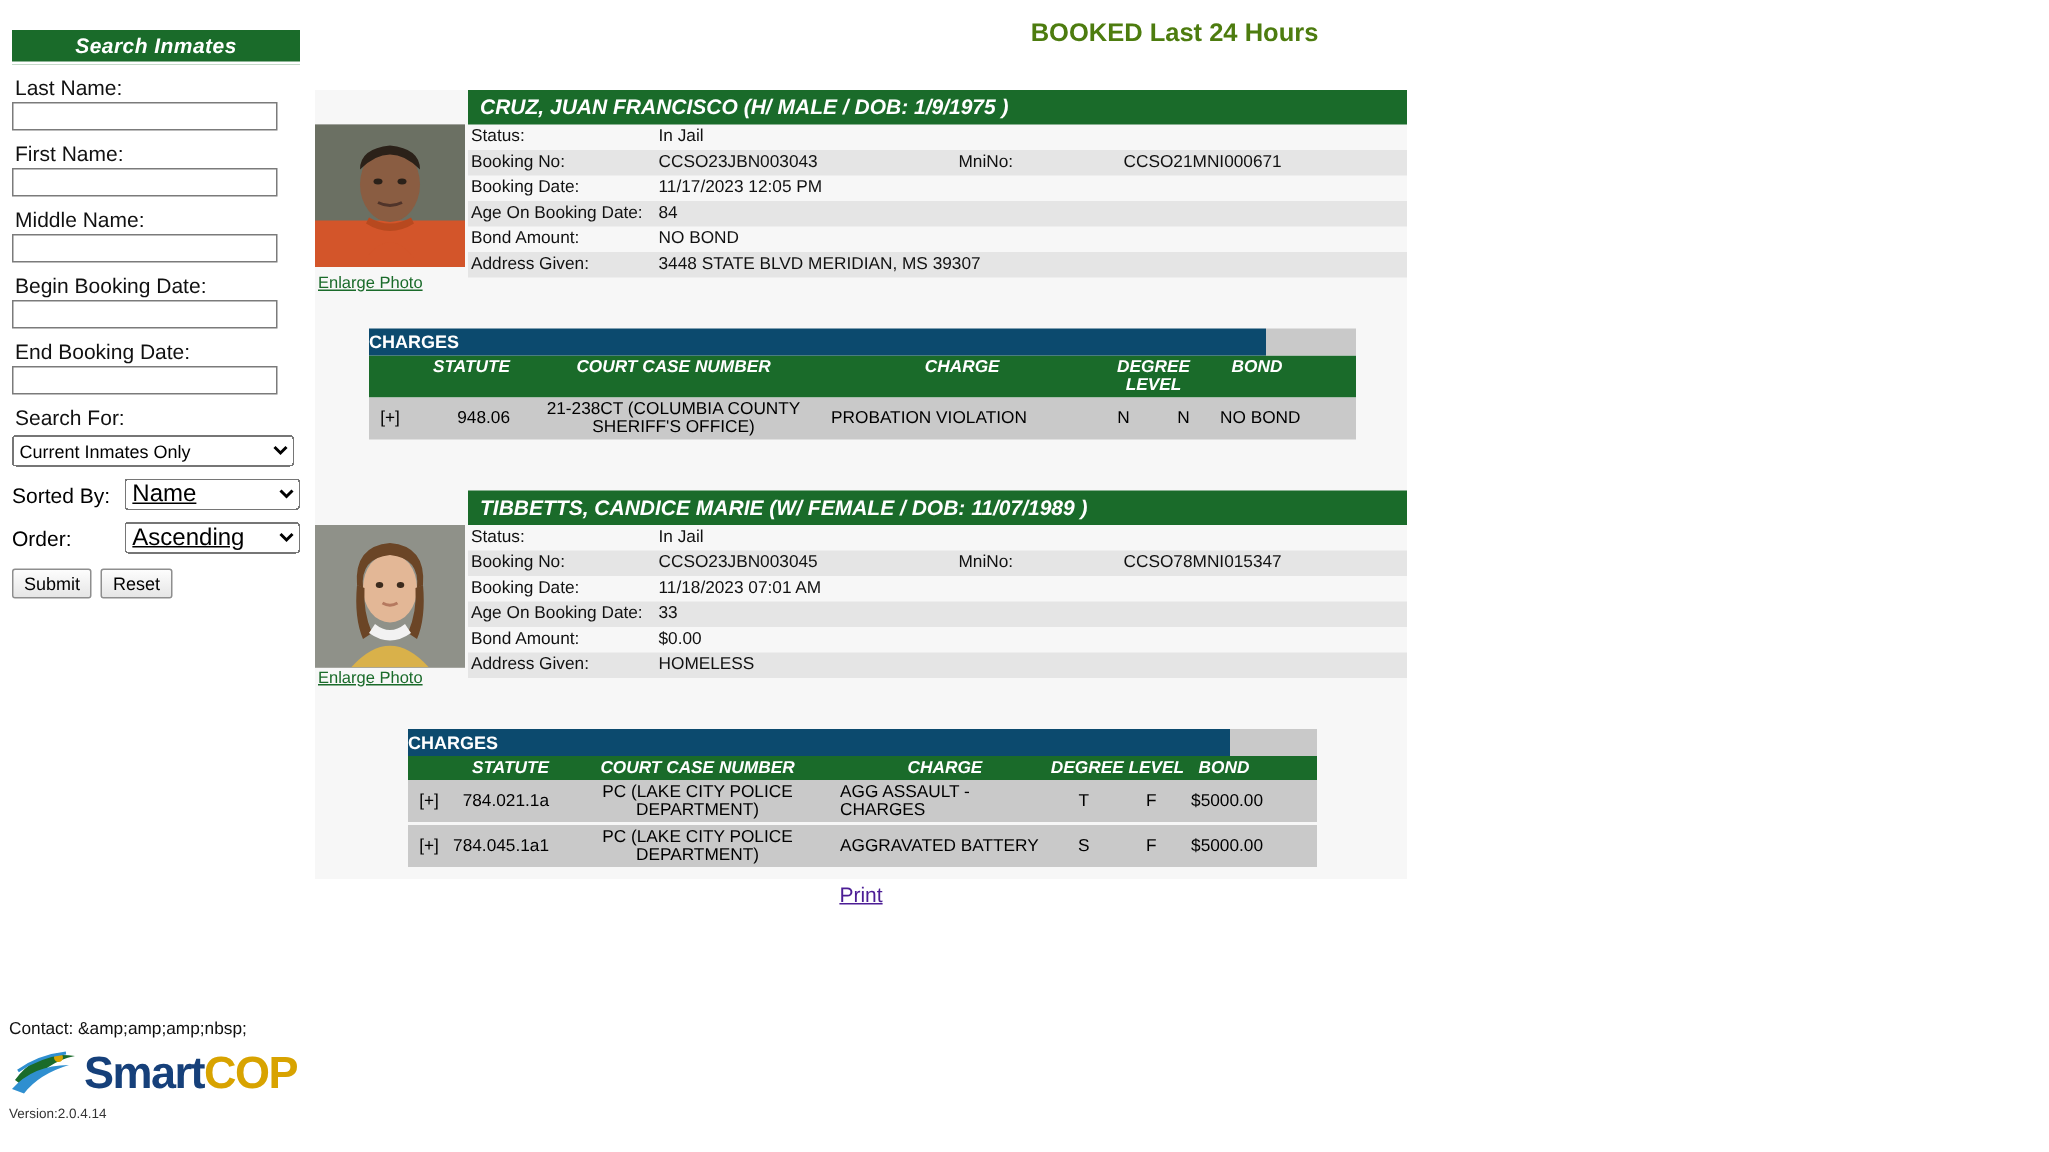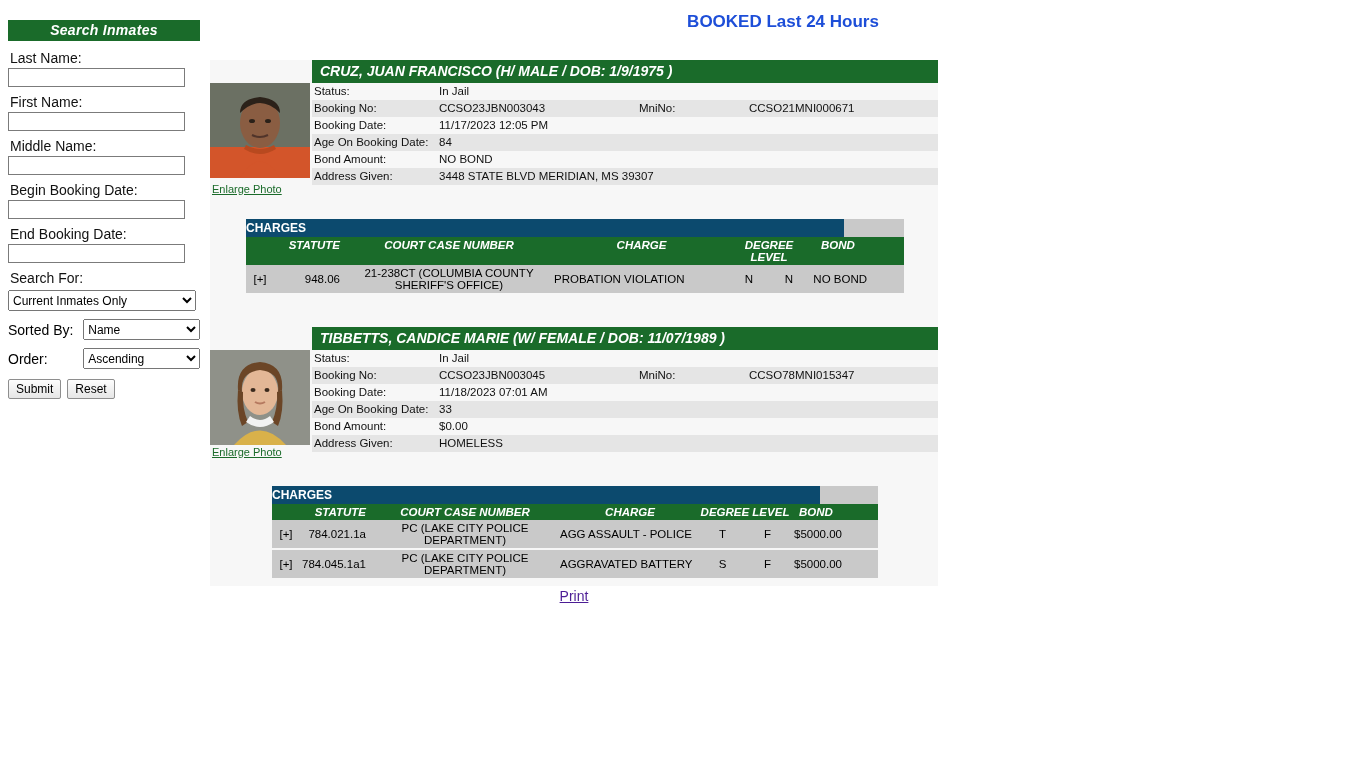--- a/index.html
+++ b/index.html
@@ -62,40 +62,41 @@
   }
   .row-inline .lbl {
     font-size: 14px;
     width: 78px;
     line-height: 16px;
   }
   .sel-small {
     width: 121px;
     height: 21px;
     font-family: "Liberation Sans", sans-serif;
-    font-size: 12px;
+    font-size: 16px;
+    text-decoration: underline;
   }
   .btn-row { margin-top: 10px; display: flex; gap: 6px; }
   .btn {
     font-family: "Liberation Sans", sans-serif;
     font-size: 12px;
     padding: 2px 7px;
     border: 1px solid #8e8e8e;
     background: linear-gradient(#fdfdfd,#e6e6e6);
     border-radius: 2px;
     cursor: pointer;
   }
 
   
   .booked-header {
     position: absolute;
     left: 210px; top: 12px;
     width: 1146px;
     text-align: center;
-    color: #1d4ed8;
+    color: #4d7c0f;
     font-size: 17px;
     font-weight: bold;
   }
 
   
   .results {
     position: absolute;
     left: 210px; top: 60px;
     width: 728px;
     background: #f7f7f7;
@@ -395,35 +396,52 @@
           <span class="c-statute">STATUTE</span>
           <span class="c-case" style="width:190px;text-align:center;">COURT CASE NUMBER</span>
           <span class="c-charge" style="width:140px;text-align:center;">CHARGE</span>
           <span style="width:90px;text-align:center;">DEGREE LEVEL</span>
           <span class="c-bond" style="width:56px;text-align:center;">BOND</span>
         </div>
         <div class="charges-row">
           <span class="c-plus">[+]</span>
           <span class="c-statute">784.021.1a</span>
           <span class="c-case" style="width:190px;">PC (LAKE CITY POLICE DEPARTMENT)</span>
-          <span class="c-charge" style="width:140px;">AGG ASSAULT - POLICE</span>
+          <span class="c-charge" style="width:140px;">AGG ASSAULT - CHARGES</span>
           <span class="c-deg" style="width:45px;">T</span>
           <span class="c-lvl" style="width:45px;">F</span>
           <span class="c-bond" style="width:56px;">$5000.00</span>
         </div>
         <div class="charges-row sp">
           <span class="c-plus">[+]</span>
           <span class="c-statute">784.045.1a1</span>
           <span class="c-case" style="width:190px;">PC (LAKE CITY POLICE DEPARTMENT)</span>
           <span class="c-charge" style="width:140px;">AGGRAVATED BATTERY</span>
           <span class="c-deg" style="width:45px;">S</span>
           <span class="c-lvl" style="width:45px;">F</span>
           <span class="c-bond" style="width:56px;">$5000.00</span>
         </div>
       </div>
     </div>
 
   </div>
 
   <div class="print-link">Print</div>
 
+  <div class="footer">
+    <div class="contact">Contact: &amp;amp;amp;amp;nbsp;</div>
+    <div class="logo-wrap">
+      <span>
+        <svg width="48" height="36" viewBox="0 0 48 36">
+          <path d="M4 24 Q18 4 44 8 Q24 12 12 30 Z" fill="#1a6b2a"></path>
+          <path d="M2 30 Q16 14 40 14 Q20 20 10 33 Z" fill="#2f8fd0"></path>
+          <circle cx="33" cy="9" r="3" fill="#d8a300"></circle>
+          <path d="M6 18 Q20 8 38 6" stroke="#2f8fd0" stroke-width="2" fill="none"></path>
+        </svg>
+      </span>
+      <span class="logo-text">
+        <span class="logo-smart">Smart</span><span class="logo-cop">COP</span>
+      </span>
+    </div>
+    <div class="version">Version:2.0.4.14</div>
+  </div>
 
 </div>
 
 </body></html>

